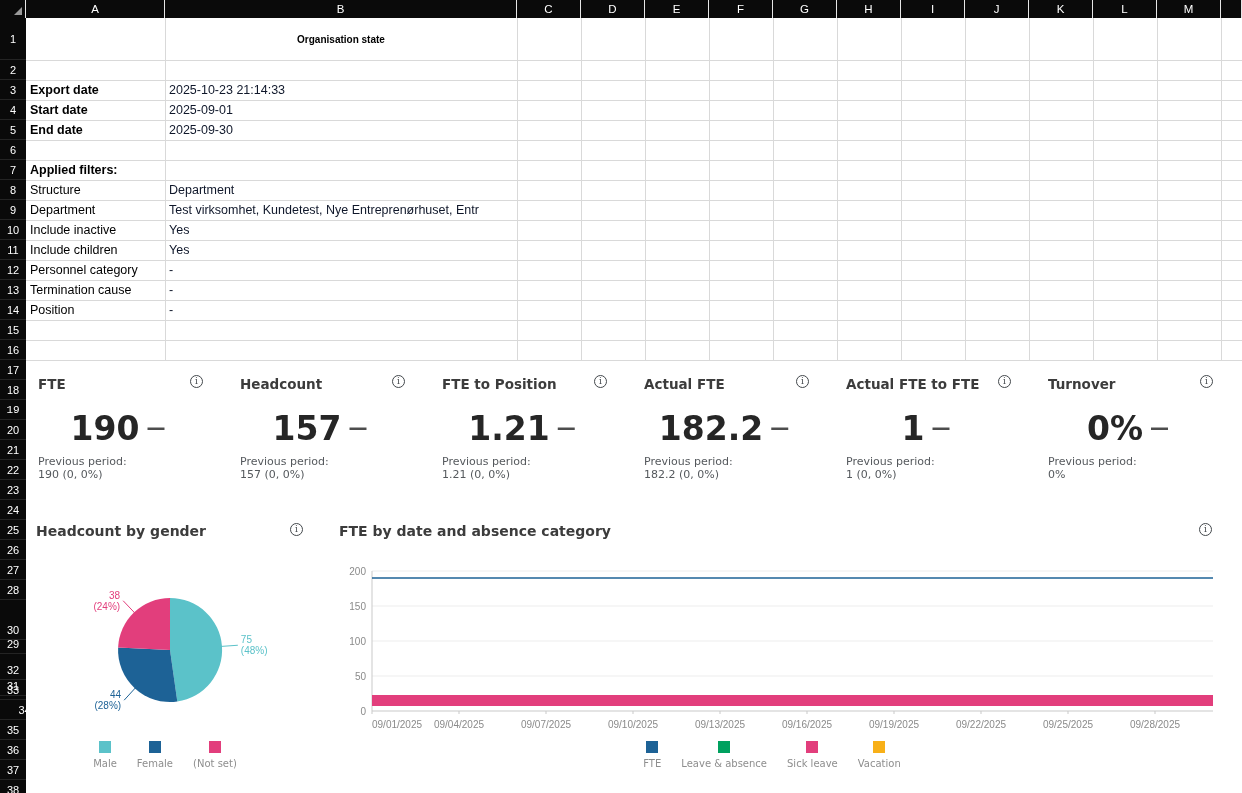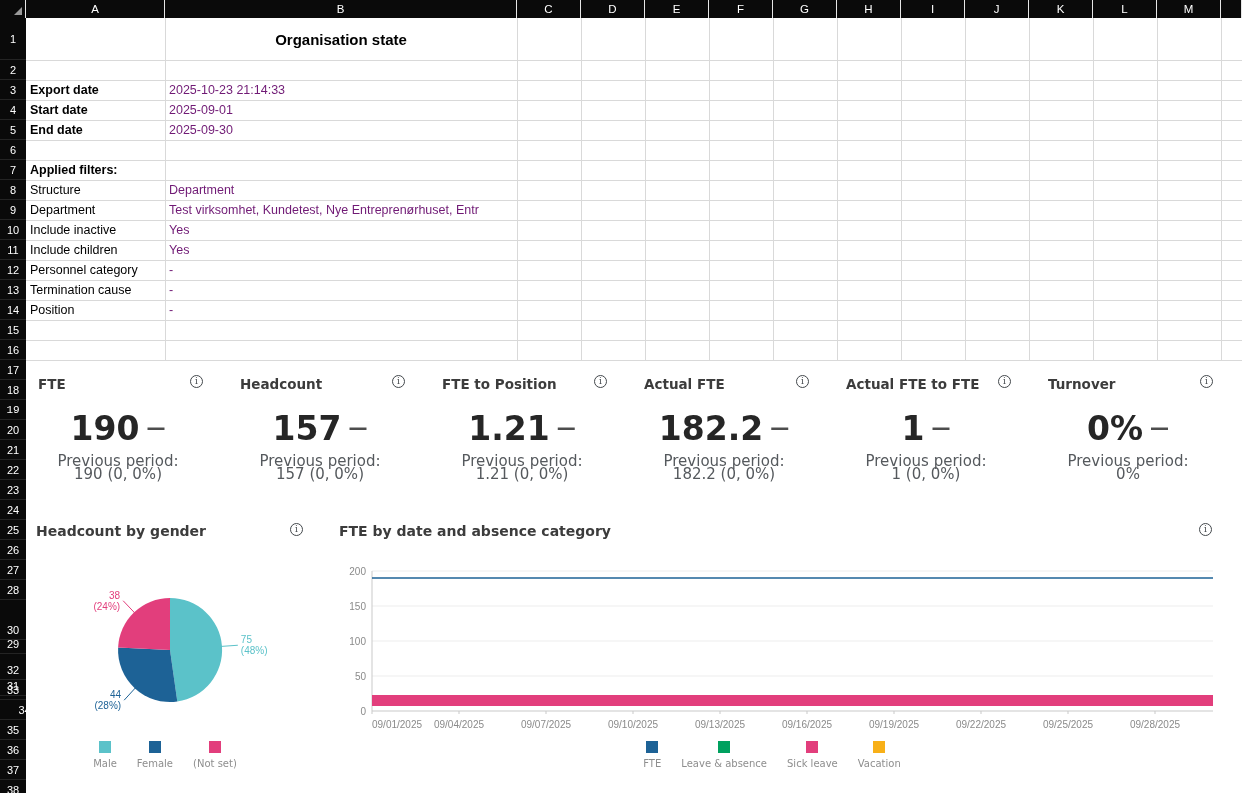--- a/index.html
+++ b/index.html
@@ -12,36 +12,36 @@
   .col-cell{position:absolute;top:0;height:18px;color:#fff;font-size:11.5px;display:flex;
             align-items:center;justify-content:center;border-right:1px solid #e6e6e6}
   .corner{position:absolute;left:0;top:0;width:26px;height:18px;border-right:1px solid #e6e6e6}
   .corner-tri{position:absolute;right:3px;bottom:3px;width:0;height:0;
               border-left:8px solid transparent;border-bottom:8px solid #9a9a9a}
   .row-headers{position:absolute;left:0;top:18px;width:26px;height:775px;background:#0a0a0a;z-index:3;overflow:hidden}
   .row-cell{position:absolute;left:0;width:26px;color:#fff;font-size:11px;display:flex;
             align-items:center;justify-content:center;border-bottom:1px solid #242424}
   .cells-layer{position:absolute;left:0;top:0;z-index:1}
   .title-cell{position:absolute;left:165px;top:18px;width:352px;height:42px;display:flex;align-items:center;
-              justify-content:center;font-weight:700;font-size:15px;color:#000;z-index:1}
+              justify-content:center;font-weight:700;font-size:10px;color:#000;z-index:1}
   .info-label{position:absolute;left:30px;width:135px;height:20px;line-height:20px;font-size:12.5px;
               color:#000;white-space:nowrap;overflow:hidden}
   .info-value{position:absolute;left:169px;width:347px;height:20px;line-height:20px;font-size:12.5px;
-              color:#701a75;white-space:nowrap;overflow:hidden}
+              color:#0f172a;white-space:nowrap;overflow:hidden}
   .dashboard{position:absolute;left:26px;top:361px;width:1216px;height:432px;background:#fff;z-index:2;
              font-family:"DejaVu Sans","Liberation Sans",sans-serif}
   .kpis{position:absolute;left:4px;top:13px;display:flex}
   .kpi{position:relative;width:202px}
   .kpi-head{position:relative;width:160px;margin-left:8px;height:17px}
   .kpi-title{font-size:13.5px;font-weight:700;color:#3c3c3c}
   .kpi .info-icon{position:absolute;left:160px;top:1px}
   .kpi-value{width:160px;margin-left:8px;text-align:center;font-size:33px;font-weight:700;color:#262626;
              margin-top:12px;line-height:49px;white-space:nowrap}
   .kpi-trend{font-size:19px;font-weight:700;color:#4d4d4d;vertical-align:6px;margin-left:7px}
-  .kpi-prev{width:160px;margin-left:8px;text-align:center;font-size:15px;color:#55595d;line-height:13px;margin-top:2px}
+  .kpi-prev{width:160px;margin-left:8px;text-align:left;font-size:11px;color:#55595d;line-height:13px;margin-top:2px}
   .section-title{position:absolute;font-size:14px;font-weight:700;color:#3c3c3c;white-space:nowrap}
   .info-icon{width:13px;height:13px;border:1.3px solid #43484c;border-radius:50%;display:inline-flex;
              align-items:center;justify-content:center;font-size:9px;color:#43484c;line-height:1;
              font-family:"DejaVu Serif",serif}
   .legend{position:absolute;display:flex;justify-content:center;gap:20px}
   .legend-item{display:flex;flex-direction:column;align-items:center}
   .legend-swatch{width:12px;height:12px}
   .legend-label{margin-top:5px;font-size:10px;color:#8e8e8e;white-space:nowrap}
   svg text{font-family:"Liberation Sans","DejaVu Sans",sans-serif}
 </style>

